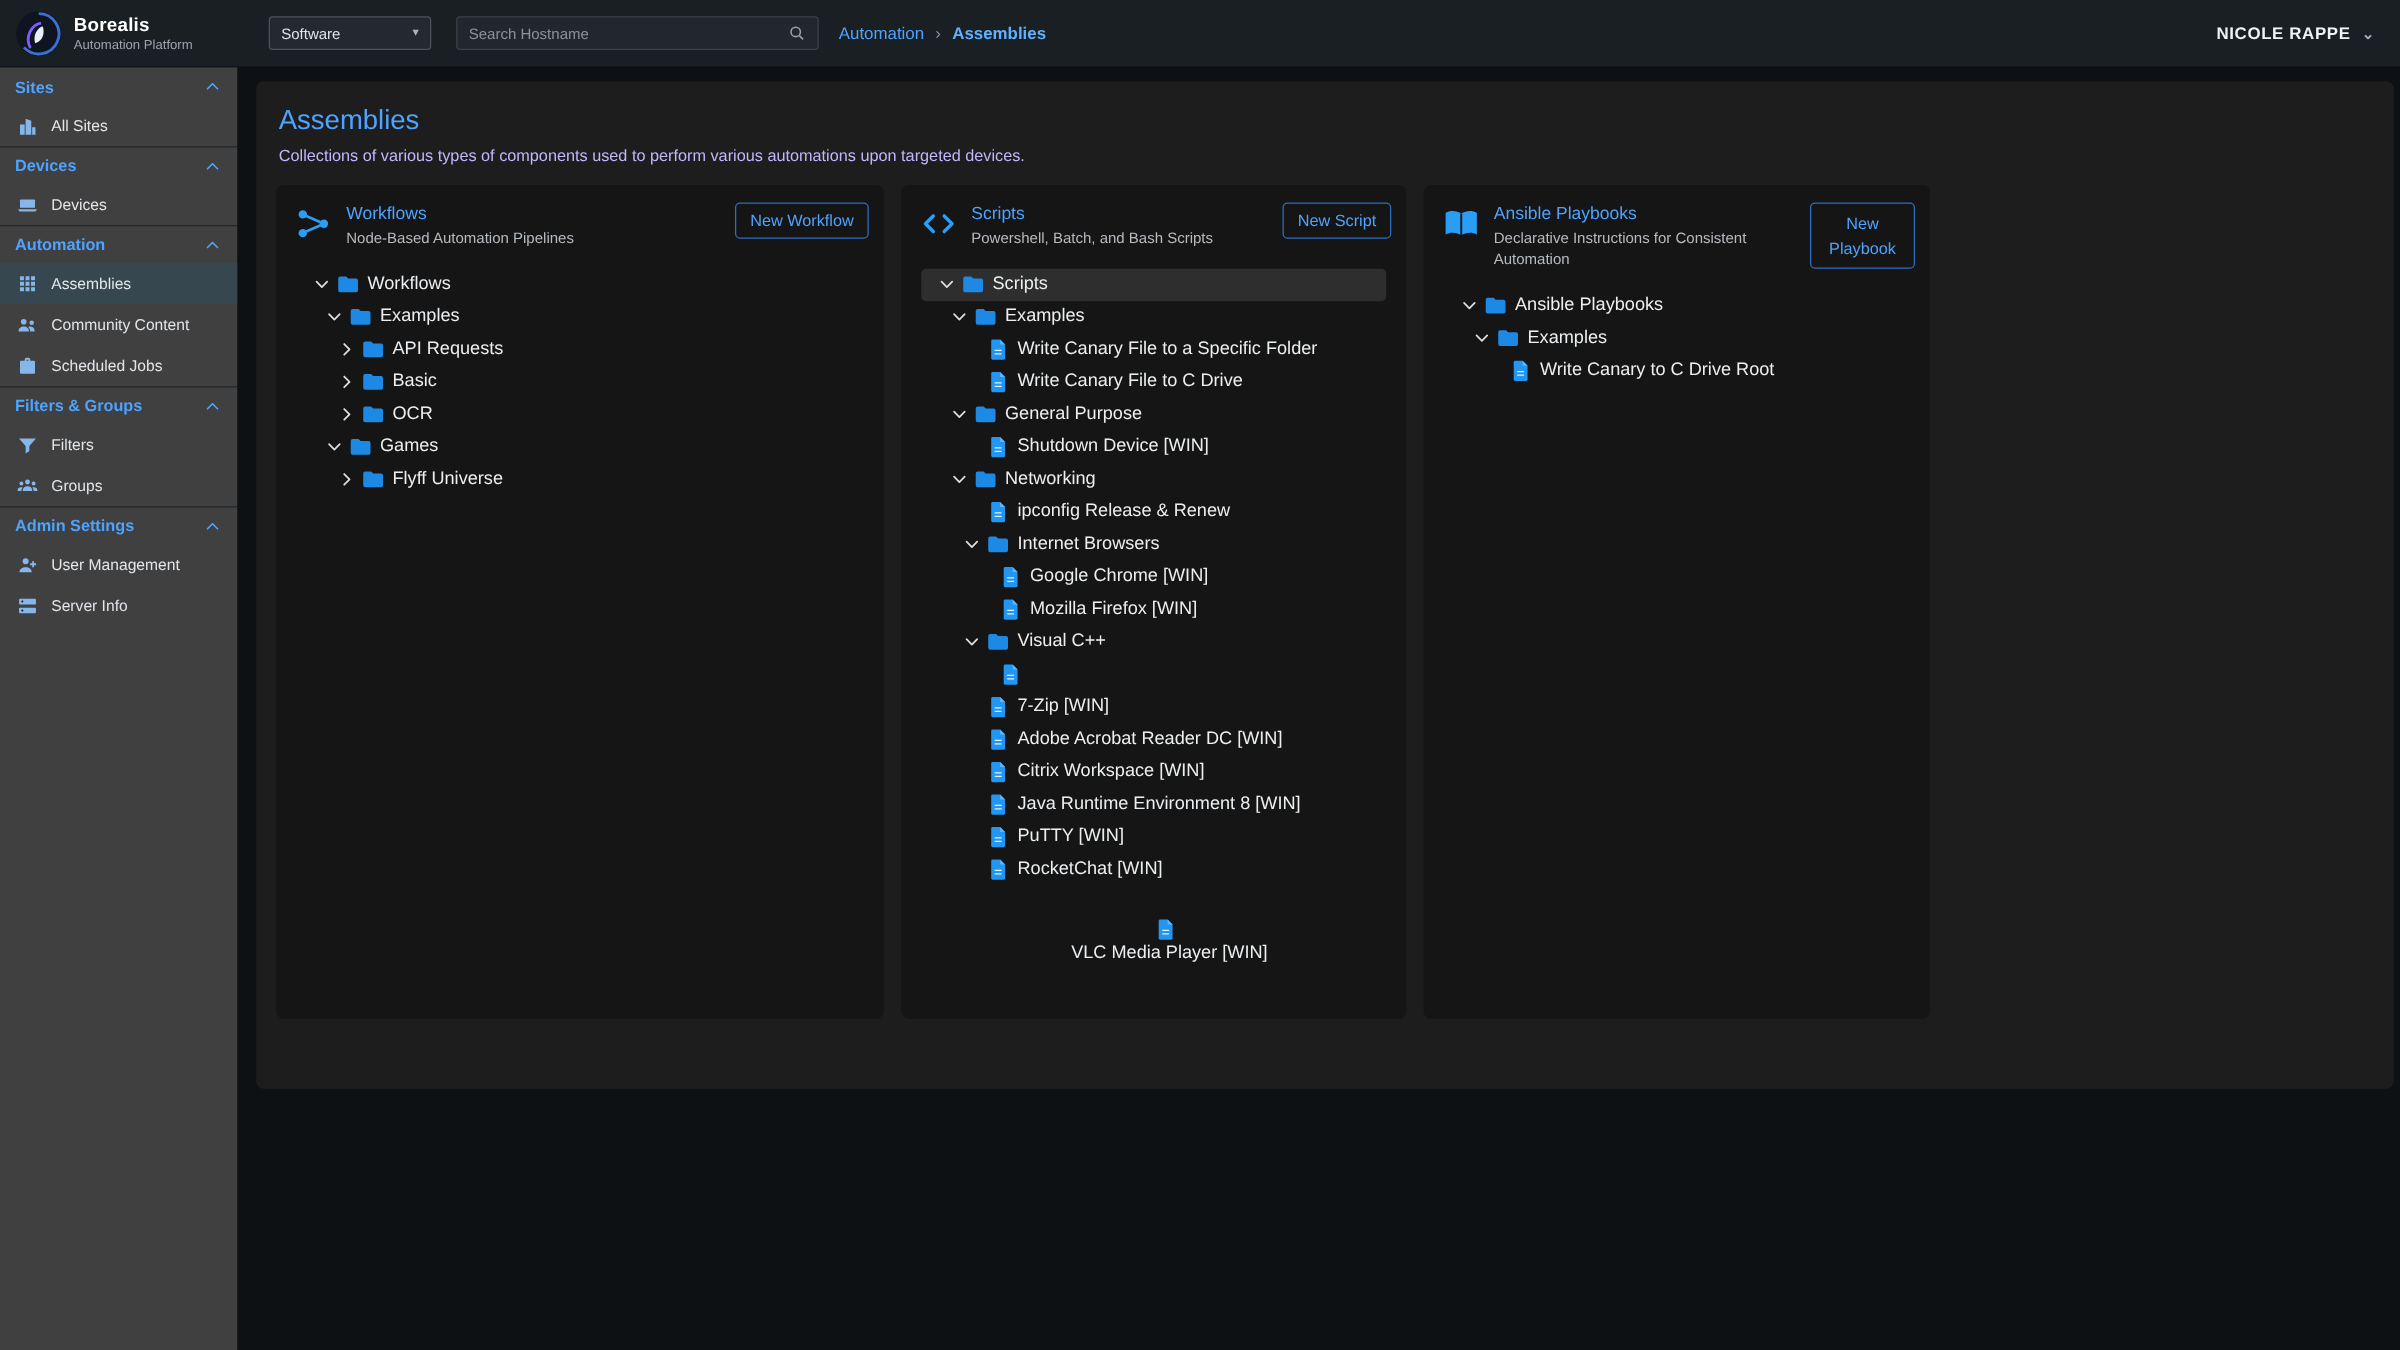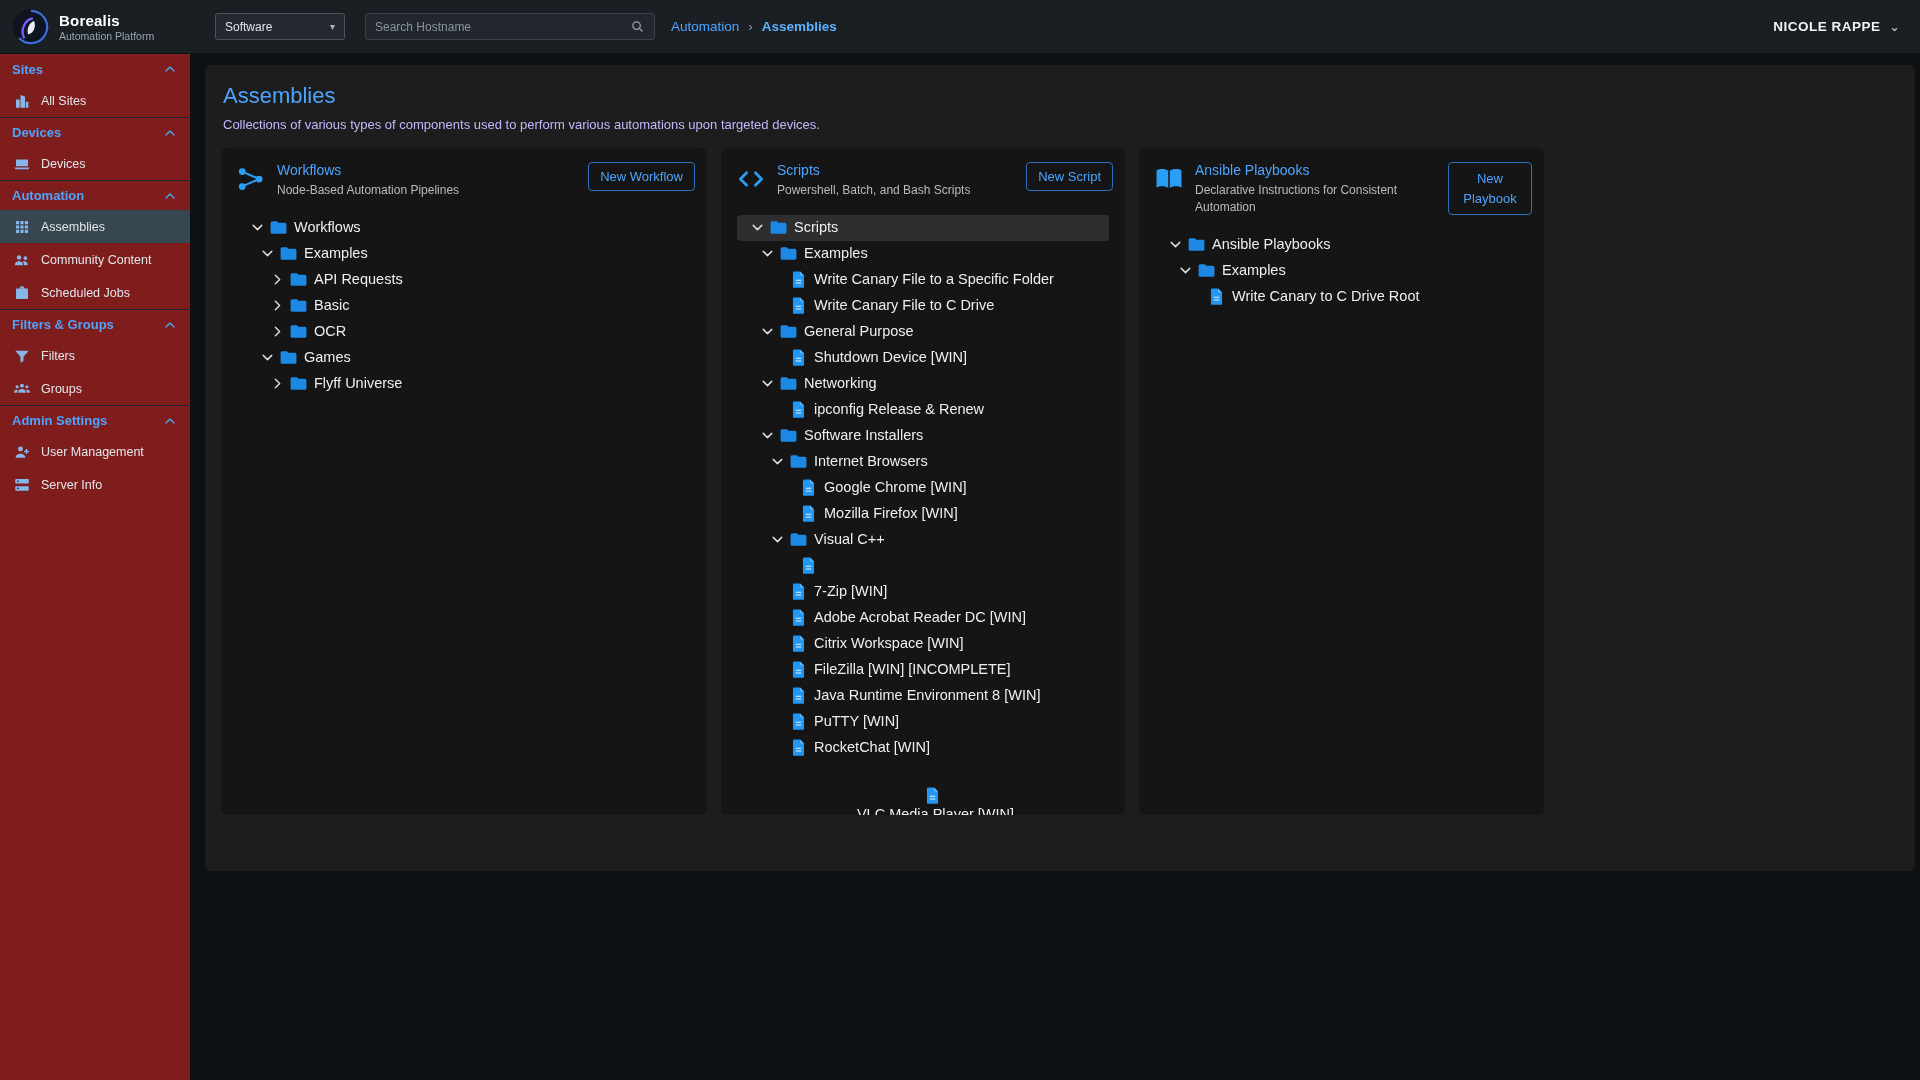--- a/index.html
+++ b/index.html
@@ -31,21 +31,21 @@
   .breadcrumb { margin-left:16px; display:flex; align-items:center; gap:9px; font-size:13.5px; }
   .breadcrumb a { color:#4da3ff; text-decoration:none; cursor:pointer; }
   .breadcrumb a.current { color:#5fb0ff; font-weight:bold; }
   .breadcrumb .sep { color:#8a939c; }
   .user-menu { margin-left:auto; display:flex; align-items:center; gap:9px;
     font-size:13.5px; font-weight:bold; color:#f0f2f4; letter-spacing:.5px; cursor:pointer; }
   .user-menu .caret { font-size:12px; }
 
   
   .body-row { display:flex; height:1026px; }
-  .sidebar { width:190px; background:#7f1d1d; height:100%; flex:none; }
+  .sidebar { width:190px; background:#404040; height:100%; flex:none; }
   .sb-section { display:flex; align-items:center; justify-content:space-between;
     padding:0 12px; height:30px; border-top:1px solid #21262c; cursor:pointer; }
   .sb-section:first-child { border-top:none; }
   .sb-sec-label { color:#4da3ff; font-size:13px; font-weight:bold; }
   .sb-caret { color:#4da3ff; display:flex; }
   .sb-caret svg { width:16px; height:16px; }
   .sb-item { display:flex; align-items:center; gap:10px; padding:0 12px 0 13px;
     height:33px; font-size:12.5px; color:#e2e6ea; cursor:pointer; }
   .sb-item.selected { background:#37474f; }
   .sb-icon { width:18px; height:18px; color:#86b7ea; display:flex; flex:none; }
@@ -475,33 +475,20 @@
                   <span class="tree-chevron"></span>
                   <span class="tree-icon">
                     <svg viewBox="0 0 24 24">
                       <path fill="#2196f3" d="M6.5 2h7.5l5 5v14a1.5 1.5 0 0 1-1.5 1.5h-11A1.5 1.5 0 0 1 5 21V3.5A1.5 1.5 0 0 1 6.5 2z"></path>
                       <path d="M14 2v5h5z" fill="#64b5f6"></path>
                       <path d="M8.5 13h7M8.5 16.5h7" stroke="#e3f2fd" stroke-width="1.4" fill="none"></path>
                     </svg>
                   </span>
                   <span class="tree-label">ipconfig Release &amp; Renew</span>
                 </div>
-                <div class="tree-row" style="padding-left: 18px;">
-                  <span class="tree-chevron">
-                    <svg viewBox="0 0 24 24" fill="none" stroke="currentColor" stroke-width="2" stroke-linecap="round" stroke-linejoin="round">
-                      <path d="M6 9l6 6 6-6"></path>
-                    </svg>
-                  </span>
-                  <span class="tree-icon">
-                    <svg viewBox="0 0 24 24" fill="#1e88e5">
-                      <path d="M10 4l2 2h8a2 2 0 0 1 2 2v10a2 2 0 0 1-2 2H4a2 2 0 0 1-2-2V6a2 2 0 0 1 2-2h6z"></path>
-                    </svg>
-                  </span>
-                  <span class="tree-label">Software Installers</span>
-                </div>
                 <div class="tree-row" style="padding-left: 28px;">
                   <span class="tree-chevron">
                     <svg viewBox="0 0 24 24" fill="none" stroke="currentColor" stroke-width="2" stroke-linecap="round" stroke-linejoin="round">
                       <path d="M6 9l6 6 6-6"></path>
                     </svg>
                   </span>
                   <span class="tree-icon">
                     <svg viewBox="0 0 24 24" fill="#1e88e5">
                       <path d="M10 4l2 2h8a2 2 0 0 1 2 2v10a2 2 0 0 1-2 2H4a2 2 0 0 1-2-2V6a2 2 0 0 1 2-2h6z"></path>
                     </svg>
@@ -578,31 +565,20 @@
                 <div class="tree-row" style="padding-left: 28px;">
                   <span class="tree-chevron"></span>
                   <span class="tree-icon">
                     <svg viewBox="0 0 24 24">
                       <path fill="#2196f3" d="M6.5 2h7.5l5 5v14a1.5 1.5 0 0 1-1.5 1.5h-11A1.5 1.5 0 0 1 5 21V3.5A1.5 1.5 0 0 1 6.5 2z"></path>
                       <path d="M14 2v5h5z" fill="#64b5f6"></path>
                       <path d="M8.5 13h7M8.5 16.5h7" stroke="#e3f2fd" stroke-width="1.4" fill="none"></path>
                     </svg>
                   </span>
                   <span class="tree-label">Citrix Workspace [WIN]</span>
-                </div>
-                <div class="tree-row" style="padding-left: 28px;">
-                  <span class="tree-chevron"></span>
-                  <span class="tree-icon">
-                    <svg viewBox="0 0 24 24">
-                      <path fill="#2196f3" d="M6.5 2h7.5l5 5v14a1.5 1.5 0 0 1-1.5 1.5h-11A1.5 1.5 0 0 1 5 21V3.5A1.5 1.5 0 0 1 6.5 2z"></path>
-                      <path d="M14 2v5h5z" fill="#64b5f6"></path>
-                      <path d="M8.5 13h7M8.5 16.5h7" stroke="#e3f2fd" stroke-width="1.4" fill="none"></path>
-                    </svg>
-                  </span>
-                  <span class="tree-label">FileZilla [WIN] [INCOMPLETE]</span>
                 </div>
                 <div class="tree-row" style="padding-left: 28px;">
                   <span class="tree-chevron"></span>
                   <span class="tree-icon">
                     <svg viewBox="0 0 24 24">
                       <path fill="#2196f3" d="M6.5 2h7.5l5 5v14a1.5 1.5 0 0 1-1.5 1.5h-11A1.5 1.5 0 0 1 5 21V3.5A1.5 1.5 0 0 1 6.5 2z"></path>
                       <path d="M14 2v5h5z" fill="#64b5f6"></path>
                       <path d="M8.5 13h7M8.5 16.5h7" stroke="#e3f2fd" stroke-width="1.4" fill="none"></path>
                     </svg>
                   </span>

